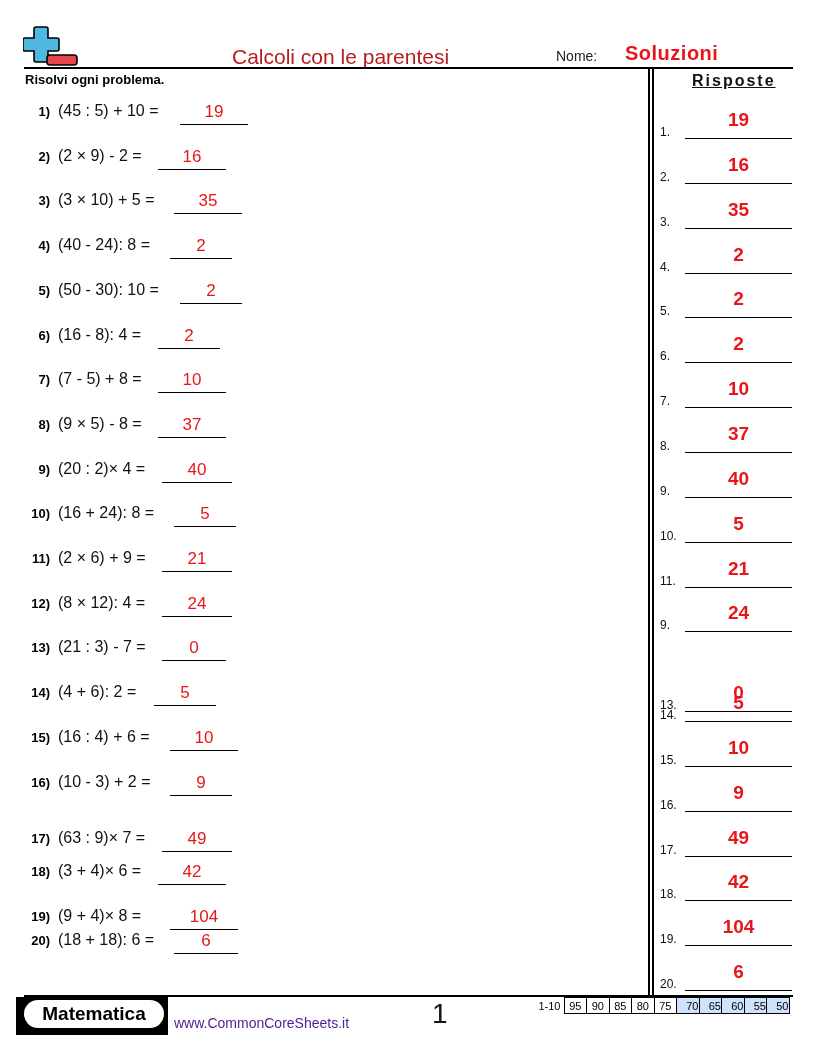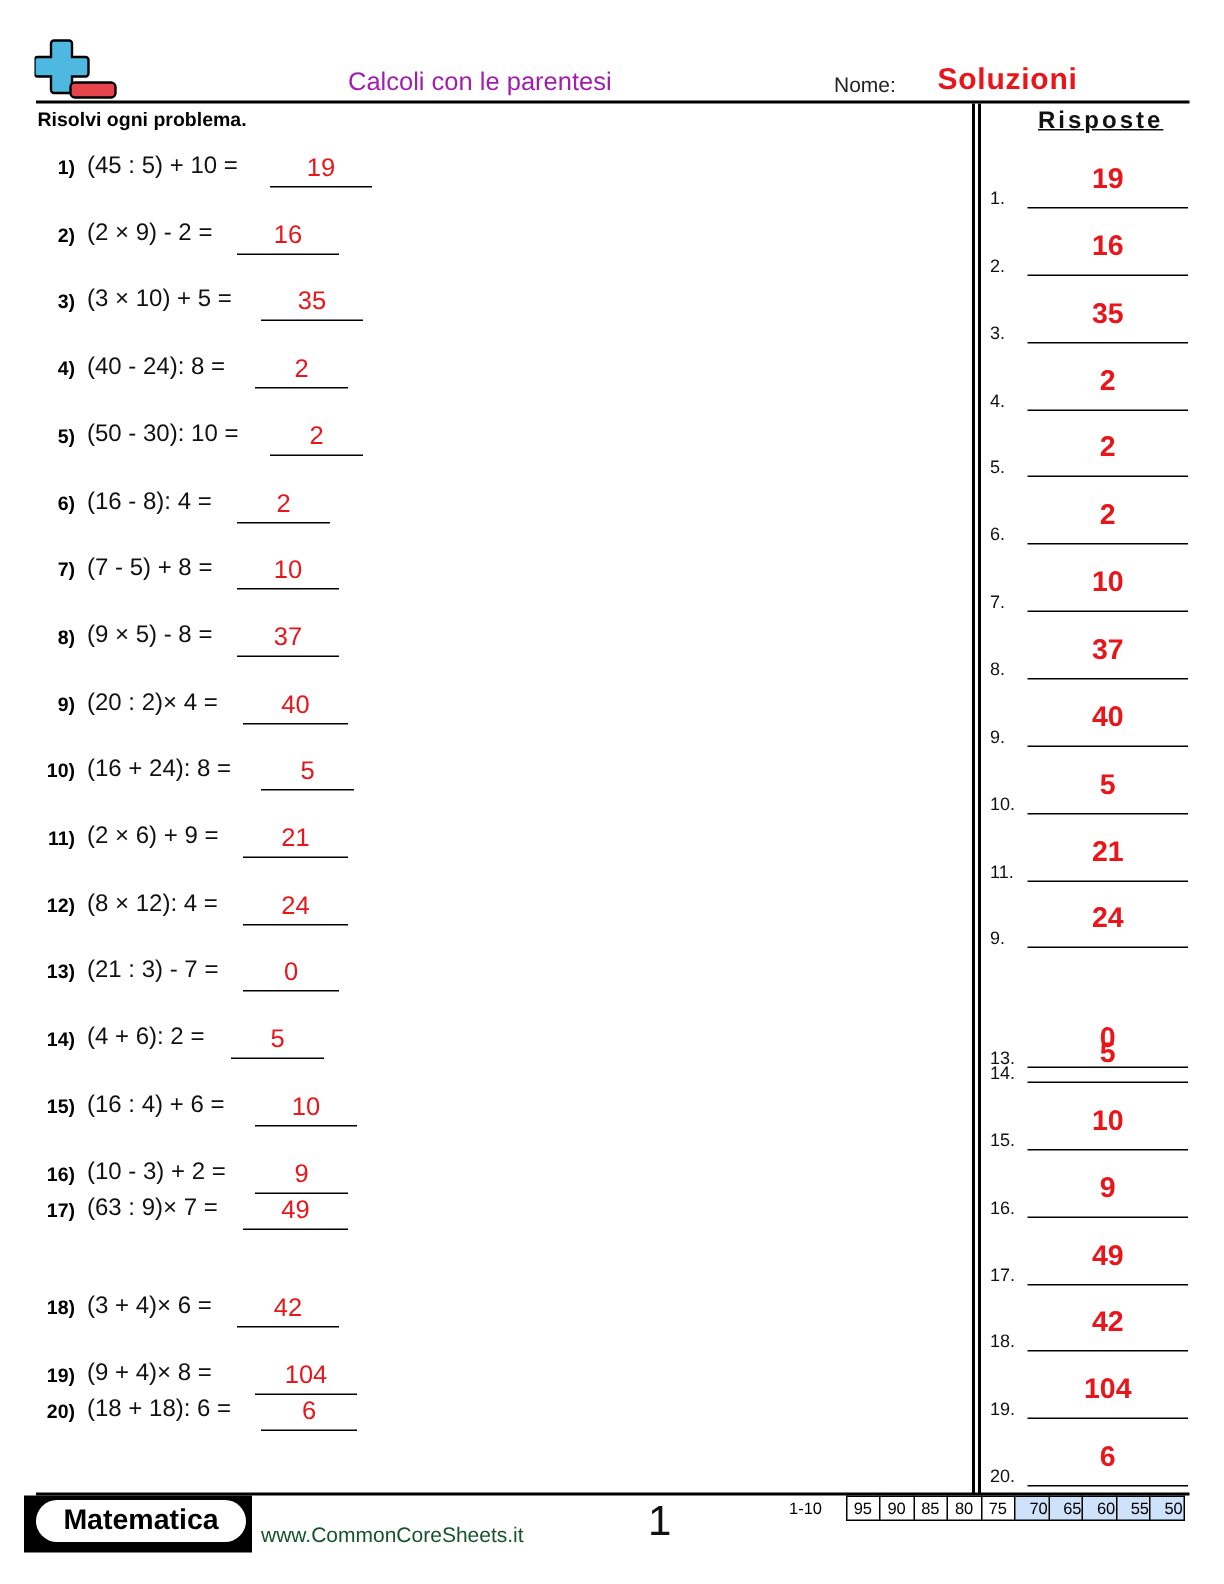--- a/index.html
+++ b/index.html
@@ -1,20 +1,20 @@
 <!DOCTYPE html>
 <html><head>
 <meta charset="utf-8">
 <style>
   * { box-sizing: border-box; margin: 0; padding: 0; }
   html, body { width: 816px; height: 1056px; background: #ffffff; overflow: hidden; }
   body { position: relative; font-family: "Liberation Sans", "DejaVu Sans", sans-serif; color: #000; }
 
   .logo { position: absolute; left: 23px; top: 26px; width: 56px; height: 40px; }
-  .title { position: absolute; left: 232px; top: 45px; font-size: 17px; color: #a21caf; }
+  .title { position: absolute; left: 232px; top: 45px; font-size: 21px; color: #b91c1c; }
   .name-label { position: absolute; left: 556px; top: 48px; font-size: 14px; color: #222; }
   .name-value { position: absolute; left: 625px; top: 42px; font-size: 20px; font-weight: bold; color: #e8161a; letter-spacing: 0.5px; }
   .header-rule { position: absolute; left: 24px; top: 67px; width: 769px; height: 2px; background: #000; }
 
   .instructions { position: absolute; left: 25px; top: 72px; font-size: 13px; font-weight: bold; text-align: right; }
 
   .vdivider { position: absolute; left: 648px; top: 69px; width: 6px; height: 927px; border-left: 2px solid #000; border-right: 2px solid #000; }
 
   .problem { position: absolute; left: 0; height: 24px; }
   .problem .num { position: absolute; right: 0; font-size: 13px; font-weight: bold; top: 2px; }
@@ -25,26 +25,26 @@
 
   .answers-title { position: absolute; left: 692px; top: 72px; font-size: 16px; font-weight: bold; letter-spacing: 2px; text-decoration: underline; color: #111; }
   .arow { position: absolute; left: 660px; width: 132px; height: 30px; }
   .arow .anum { position: absolute; left: 0; bottom: 0; font-size: 12px; color: #111; }
   .arow .aline { position: absolute; left: 25px; right: 0; bottom: 0; height: 30px; border-bottom: 1px solid #000; text-align: center; }
   .arow .aval { position: absolute; left: 0; right: 0; top: 0; font-size: 19px; font-weight: bold; color: #e8161a; text-align: center; }
 
   .footer-rule { position: absolute; left: 24px; top: 995px; width: 769px; height: 2px; background: #000; }
   .brand-box { position: absolute; left: 16px; top: 997px; width: 152px; height: 38px; background: #000; }
   .brand-pill { position: absolute; left: 24px; top: 1000px; width: 140px; height: 28px; background: #fff; border-radius: 14px; text-align: center; font-size: 19px; font-weight: bold; line-height: 28px; color: #000; }
-  .site { position: absolute; left: 174px; top: 1015px; font-size: 14px; color: #14532d; }
+  .site { position: absolute; left: 174px; top: 1015px; font-size: 14px; color: #4c1d95; }
   .page-num { position: absolute; left: 432px; top: 998px; font-size: 28px; color: #111; }
 
   .score-table { position: absolute; left: 526px; top: 997px; border-collapse: collapse; font-size: 11px; }
   .score-table td { border: 1px solid #000; padding: 0; text-align: center; height: 16px; width: 22.5px; }
-  .score-table td.rlabel { border: none; text-align: left; padding-right: 3px; width: 38px; }
+  .score-table td.rlabel { border: none; text-align: right; padding-right: 3px; width: 38px; }
   .score-table td.shade { background: #cfe2fb; text-align: right; }
 </style>
 </head>
 <body>
 
 <svg class="logo" viewBox="0 0 56 40">
   <path d="M13 1 h10 a2 2 0 0 1 2 2 v9 h9 a2 2 0 0 1 2 2 v9 a2 2 0 0 1 -2 2 h-9 v9 a2 2 0 0 1 -2 2 h-10 a2 2 0 0 1 -2 -2 v-9 h-9 a2 2 0 0 1 -2 -2 v-9 a2 2 0 0 1 2 -2 h9 v-9 a2 2 0 0 1 2 -2 z" fill="#4fb8e0" stroke="#000" stroke-width="1.6"></path>
   <rect x="24" y="29" width="30" height="10" rx="3" fill="#e5454b" stroke="#000" stroke-width="1.6"></rect>
 </svg>
 <div class="title">Calcoli con le parentesi</div>
@@ -162,21 +162,21 @@
       <span class="expr">(16 : 4) + 6 =</span>
       <span class="blank" style="left:170px;width:68px;"><span class="ans">10</span></span>
     </div>
     <div class="problem" style="top: 772.5px; width: 640px;">
       <div class="numbox">
         <span class="num">16)</span>
       </div>
       <span class="expr">(10 - 3) + 2 =</span>
       <span class="blank" style="left:170px;width:62px;"><span class="ans">9</span></span>
     </div>
-    <div class="problem" style="top: 797px; width: 640px;">
+    <div class="problem" style="top: 829px; width: 640px;">
       <div class="numbox">
         <span class="num">17)</span>
       </div>
       <span class="expr">(63 : 9)× 7 =</span>
       <span class="blank" style="left:162px;width:70px;"><span class="ans">49</span></span>
     </div>
     <div class="problem" style="top: 861.9px; width: 640px;">
       <div class="numbox">
         <span class="num">18)</span>
       </div>

